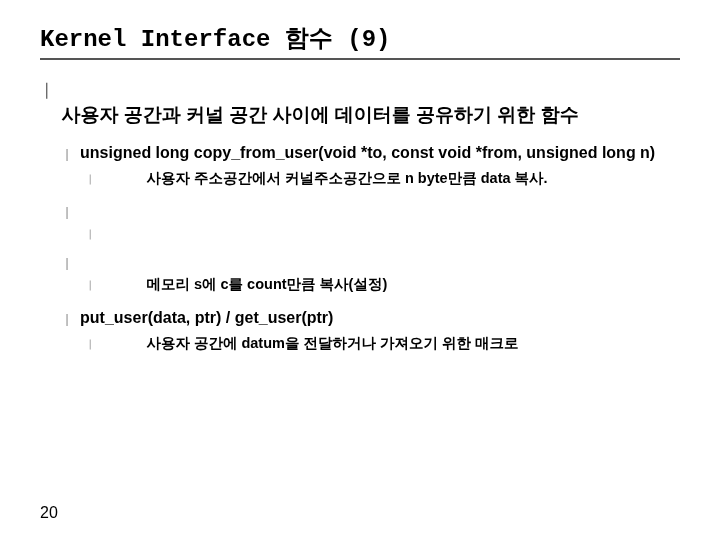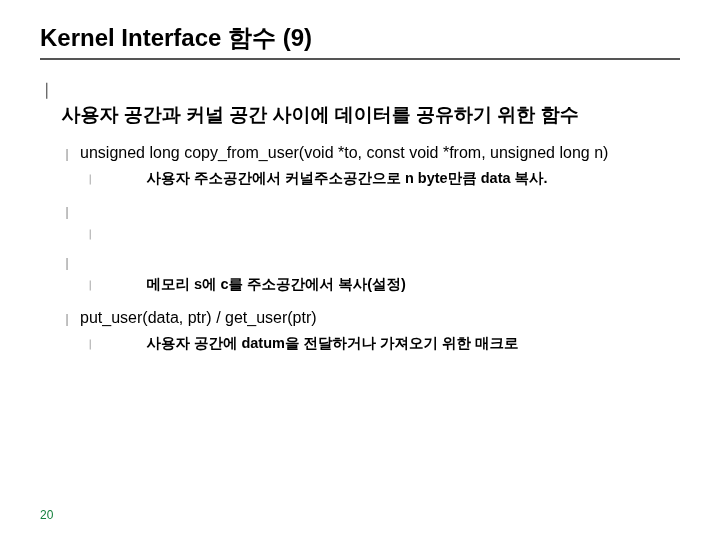--- a/index.html
+++ b/index.html
@@ -15,20 +15,21 @@
       color: #000;
       padding: 22px 40px 0 40px;
       position: relative;
     }
     .title {
       font-size: 24px;
       font-weight: bold;
       border-bottom: 2px solid #555;
       padding-bottom: 4px;
       margin-bottom: 16px;
+      font-family: Liberation Mono, monospace;
     }
     .main-bullet {
       display: flex;
       margin-bottom: 14px;
     }
     .bullet-icon {
       font-size: 16px;
       color: #666;
       margin-right: 8px;
       margin-top: 4px;
@@ -52,21 +53,21 @@
     }
     .sub-bullet-icon {
       font-size: 12px;
       color: #888;
       margin-right: 8px;
       margin-top: 5px;
       flex-shrink: 0;
     }
     .sub-text {
       font-size: 16px;
-      font-weight: normal;
+      font-weight: bold;
       line-height: 1.4;
     }
     .sub-sub-list {
       margin-left: 24px;
       margin-top: 4px;
     }
     .sub-sub-item {
       display: flex;
       align-items: flex-start;
     }
@@ -80,22 +81,22 @@
     .sub-sub-text {
       font-size: 14.5px;
       font-weight: bold;
       line-height: 1.4;
       margin-left: 44px;
     }
     .page-number {
       position: absolute;
       bottom: 18px;
       left: 40px;
-      font-size: 12px;
-      color: #15803d;
+      font-size: 16px;
+      color: #000000;
     }
   </style>
 </head>
 <body>
 
 <div class="title">Kernel Interface 함수 (9)</div>
 
 <div class="main-bullet">
   <span class="bullet-icon">❘</span>
   <span class="main-text">사용자 공간과 커널 공간 사이에 데이터를 공유하기 위한 함수</span>
@@ -127,21 +128,21 @@
     </div>
   </div>
 
   <div class="sub-item">
     <div class="sub-heading">
       <span class="sub-bullet-icon">❘</span>
     </div>
     <div class="sub-sub-list">
       <div class="sub-sub-item">
         <span class="sub-sub-bullet-icon">❘</span>
-        <span class="sub-sub-text">메모리 s에 c를 주소공간에서 복사(설정)</span>
+        <span class="sub-sub-text">메모리 s에 c를 count만큼 복사(설정)</span>
       </div>
     </div>
   </div>
 
   <div class="sub-item">
     <div class="sub-heading">
       <span class="sub-bullet-icon">❘</span>
       <span class="sub-text">put_user(data, ptr) / get_user(ptr)</span>
     </div>
     <div class="sub-sub-list">

